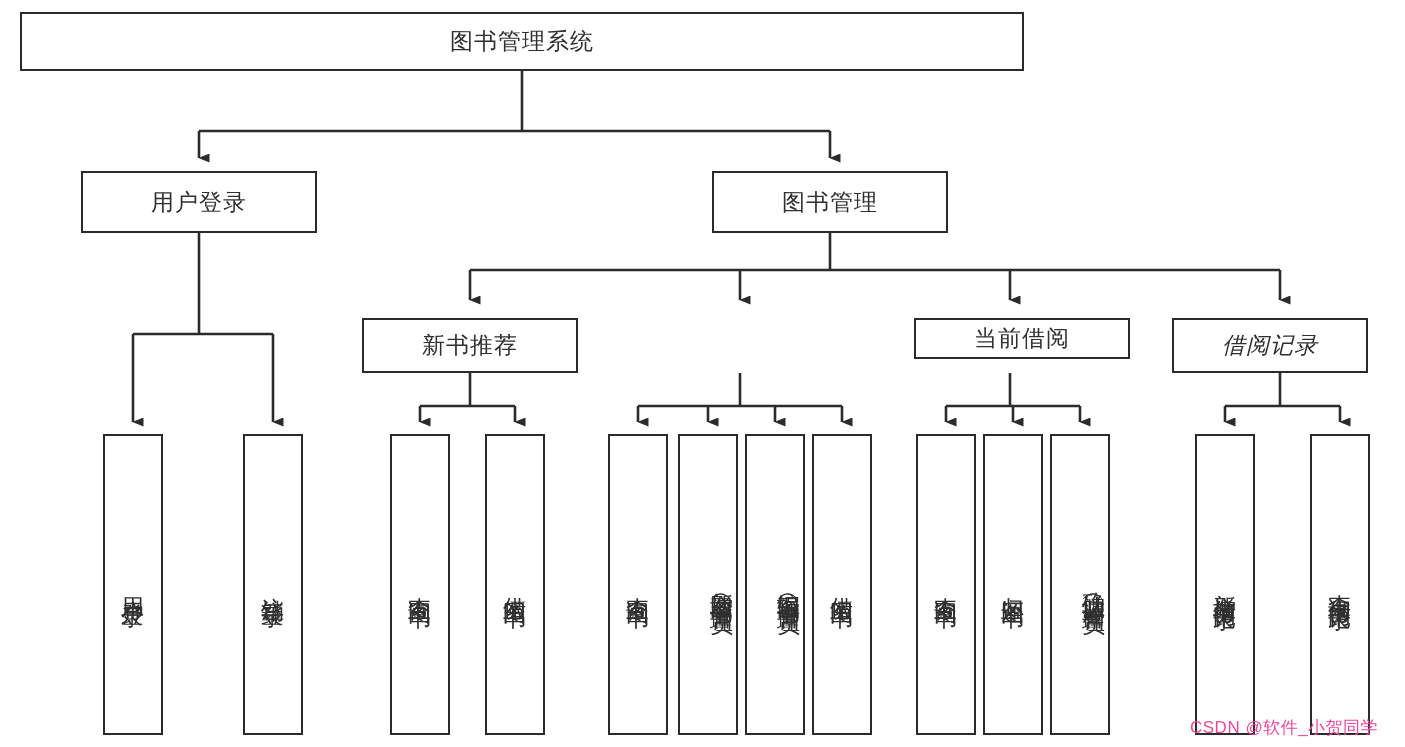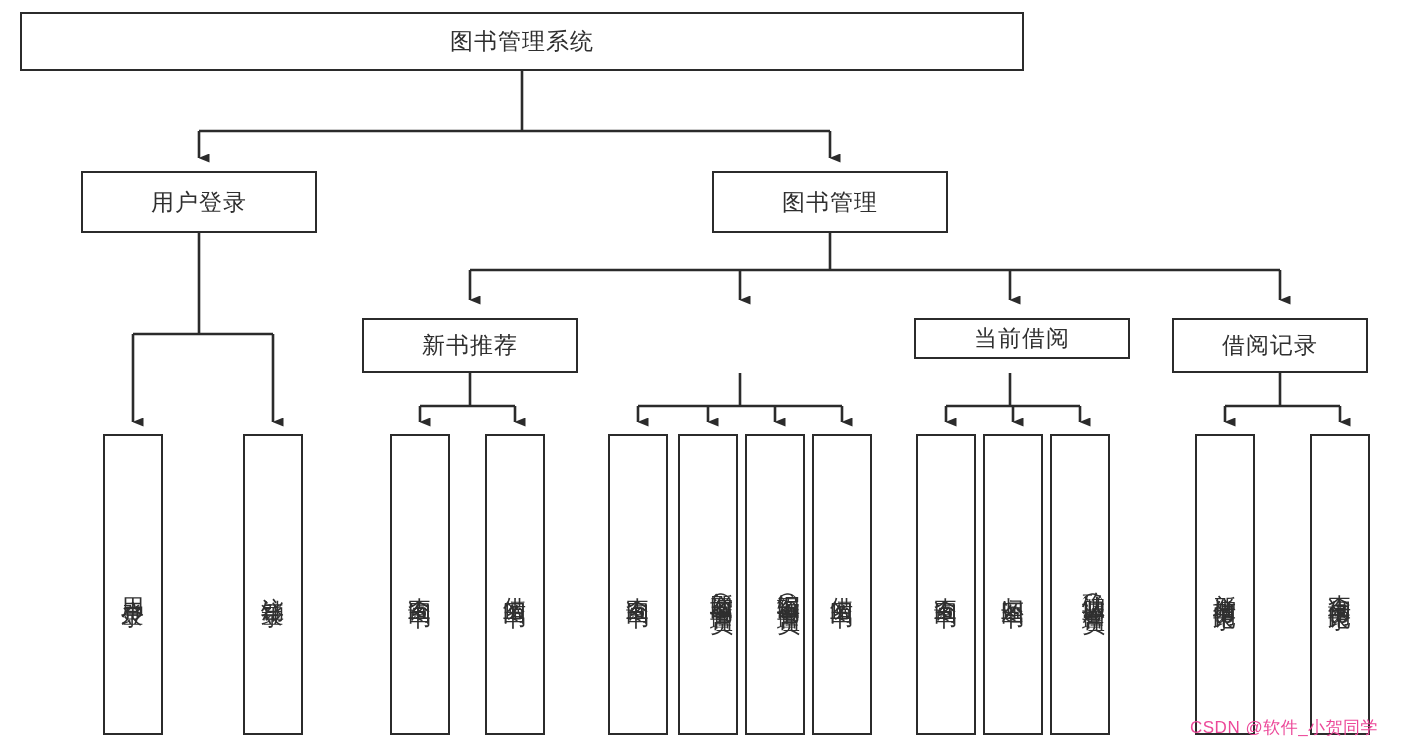--- a/index.html
+++ b/index.html
@@ -133,21 +133,21 @@
   <div class="node horizontal" style="left:712px; top:171px; width:236px; height:62px;">
     <span class="node-label">图书管理</span>
   </div>
 
   <div class="node horizontal" style="left:362px; top:318px; width:216px; height:55px;">
     <span class="node-label">新书推荐</span>
   </div>
   <div class="node horizontal" style="left:902px; top:318px; width:216px; height:41px;margin-left:12px;">
     <span class="node-label">当前借阅</span>
   </div>
-  <div class="node horizontal" style="left:1172px; top:318px; width:196px; height:55px;">
+  <div class="node horizontal" style="left:1172px; top:318px; width:196px; height:55px;font-style:italic;">
     <span class="node-label">借阅记录</span>
   </div>
 
   <div class="node vertical mid" style="left:103px; top:434px; width:60px; height:301px;">
     <span class="node-label">用户登录</span>
   </div>
   <div class="node vertical mid" style="left:243px; top:434px; width:60px; height:301px;">
     <span class="node-label">注销登录</span>
   </div>
 

